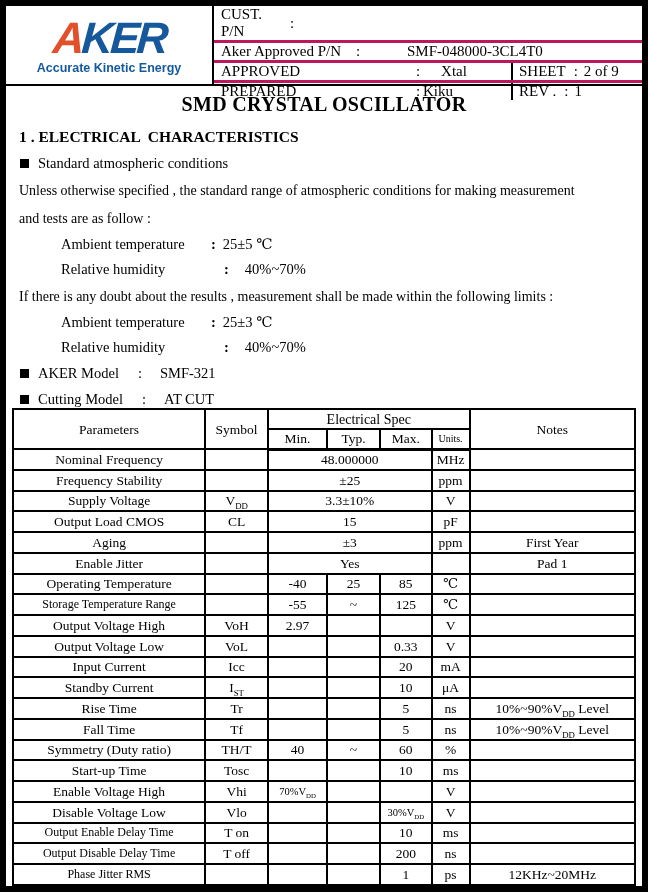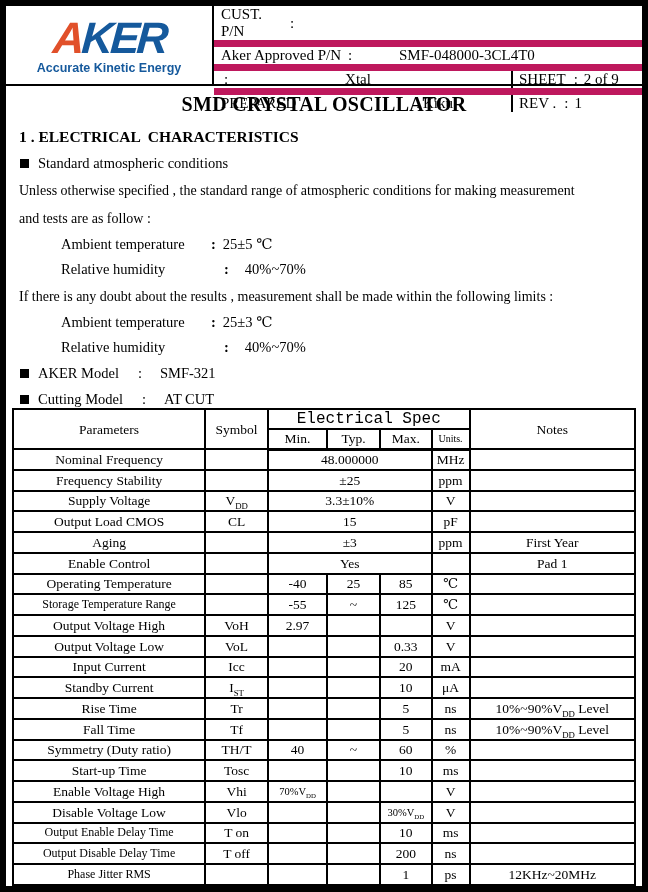--- a/index.html
+++ b/index.html
@@ -29,27 +29,27 @@
   }
   .logo-a   { color: #E1502A; }
   .logo-ker { color: #15599C; }
   .tagline {
     font-family: "Liberation Sans", sans-serif;
     font-weight: bold; font-size: 12.5px; color: #15599C; margin-top: 1px;
   }
   .hrows { flex: 1; display: flex; flex-direction: column; }
   .hrow {
     flex: 1; display: flex; align-items: stretch;
-    border-bottom: 7px solid #be185d; font-size: 15px;
+    border-bottom: 3px solid #be185d; font-size: 15px;
   }
   .hrow:last-child { border-bottom: none; gap: 32px; }
   .hleft { flex: 1; display: flex; align-items: center; padding-left: 7px; }
   .hlbl  { display: inline-block; }
   .hrow.r1 .hlbl { width: 66px; }
-  .hrow.r2 .hlbl { margin-right: 4px; }
+  .hrow.r2 .hlbl { margin-right: 12px; }
   .hrow.r3 .hlbl, .hrow.r4 .hlbl { width: 192px; }
   .hcolon { display: inline-block; width: 10px; text-align: center; }
   .hval { }
   .hrow.r2 .hval { margin-left: 44px; }
   .hrow.r3 .hval, .hrow.r4 .hval { flex: 1; text-align: center; padding-right: 26px; }
   .hright {
     width: 131px; border-left: 2px solid #000;
     display: flex; align-items: flex-end; padding-left: 6px;
   }
   .hright .hlbl2 { }
@@ -87,21 +87,21 @@
     border-collapse: collapse; table-layout: fixed;
     font-size: 13.5px;
   }
   table.spec th, table.spec td {
     border: 2px solid #000; padding: 0 2px;
     height: 20px; line-height: 15px;
     font-weight: normal; text-align: center; vertical-align: middle;
     overflow: hidden; white-space: nowrap;
   }
   table.spec thead tr:last-child th { border-bottom-width: 3px; }
-  th.group { font-size: 16px; font-family: Liberation Mono, monospace; }
+  th.group { font-size: 14px; }
   th.units-h { font-size: 10px; margin-top: 47px; }
   th.param-h, th.notes-h { vertical-align: bottom; padding-bottom: 2px; }
   td.param, td.notes { text-align: left; padding-left: 4px; }
   td.param.small { font-size: 12px; }
   td.vdd { font-size: 10.5px; }
   table.spec sub { font-size: 0.65em; line-height: 0; }
 </style>
 </head>
 <body>
 
@@ -124,20 +124,21 @@
       </div>
       <div class="hrow r2">
         <div class="hleft">
           <span class="hlbl">Aker Approved P/N</span>
           <span class="hcolon">:</span>
           <span class="hval">SMF-048000-3CL4T0</span>
         </div>
       </div>
       <div class="hrow r3">
         <div class="hleft">
+          <span class="hlbl">APPROVED</span>
           <span class="hcolon">:</span>
           <span class="hval">Xtal</span>
         </div>
         <div class="hright">
           <span class="hlbl2">SHEET</span>
           <span class="hsep">:</span>
           <span class="hval2">2 of 9</span>
         </div>
       </div>
       <div class="hrow r4">
@@ -251,21 +252,21 @@
             <td class="notes"></td>
           </tr>
           <tr>
             <td class="param">Aging</td>
             <td class="sym"></td>
             <td class="val" colspan="3">±3</td>
             <td class="units">ppm</td>
             <td class="notes">First Year</td>
           </tr>
           <tr>
-            <td class="param">Enable Control</td>
+            <td class="param">Enable Jitter</td>
             <td class="sym"></td>
             <td class="val" colspan="3">Yes</td>
             <td class="units"></td>
             <td class="notes">Pad 1</td>
           </tr>
           <tr>
             <td class="param">Operating Temperature</td>
             <td class="sym"></td>
             <td class="val">-40</td>
             <td class="val">25</td>

